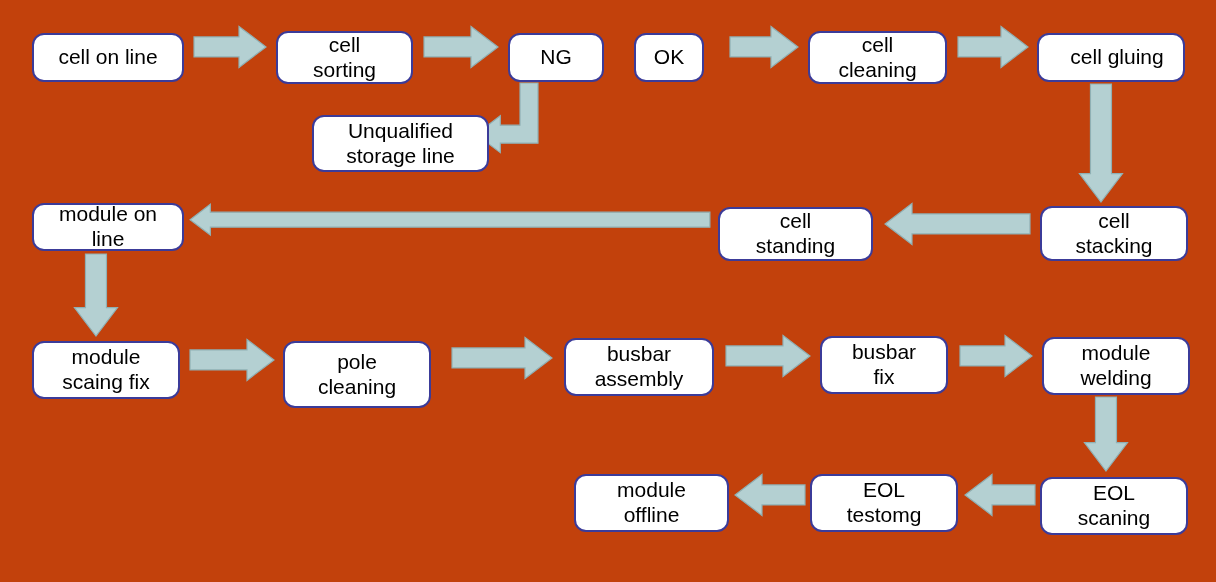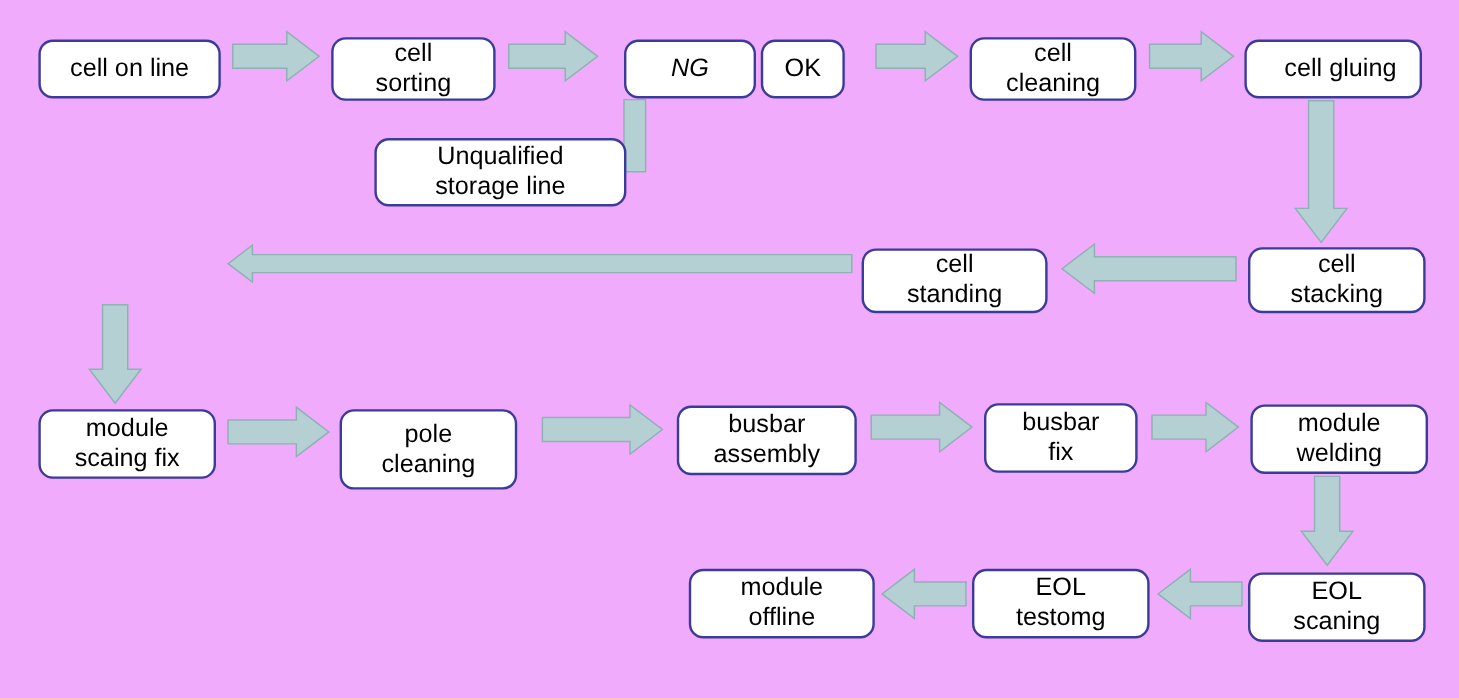--- a/index.html
+++ b/index.html
@@ -7,21 +7,21 @@
     padding: 0;
     background: #ffffff;
   }
   body {
     font-family: "Liberation Sans", sans-serif;
   }
   #canvas {
     position: relative;
     width: 1216px;
     height: 582px;
-    background: #f0abfc;
+    background: #c2410c;
     overflow: hidden;
   }
   .node {
     position: absolute;
     box-sizing: border-box;
     border: 2px solid #3b3b99;
     border-radius: 12px;
     background: #ffffff;
     display: flex;
     align-items: center;
@@ -127,27 +127,29 @@
       </svg>
     </div>
     <div class="arrow-h" style="left: 735px; top: 474.075px;">
       <svg width="70" height="41.85" viewBox="0 0 70 41.85">
         <polygon class="ashape" points="70,10.925 27,10.925 27,0.4250000000000007 0,20.925 27,41.425 27,30.925 70,30.925"></polygon>
       </svg>
     </div>
     <div class="node" style="left: 32px; top: 33px; width: 152px; height: 49px;">cell on line</div>
     <div class="node" style="left: 276px; top: 31px; width: 137px; height: 53px;">cell
 sorting</div>
-    <div class="node" style="left: 520px; top: 33px; width: 110px; height: 49px; font-style: italic;">NG</div>
+    <div class="node" style="left: 508px; top: 33px; width: 96px; height: 49px;">NG</div>
     <div class="node" style="left: 634px; top: 33px; width: 70px; height: 49px;">OK</div>
     <div class="node" style="left: 808px; top: 31px; width: 139px; height: 53px;">cell
 cleaning</div>
     <div class="node" style="left: 1037px; top: 33px; width: 148px; height: 49px; padding-left: 18px;">cell gluing</div>
-    <div class="node" style="left: 312px; top: 115px; width: 210px; height: 57px; text-align: center;">Unqualified
+    <div class="node" style="left: 312px; top: 115px; width: 177px; height: 57px; text-align: center;">Unqualified
 storage line</div>
+    <div class="node" style="left: 32px; top: 203px; width: 152px; height: 48px;">module on
+line</div>
     <div class="node" style="left: 718px; top: 207px; width: 155px; height: 54px;">cell
 standing</div>
     <div class="node" style="left: 1040px; top: 206px; width: 148px; height: 55px;">cell
 stacking</div>
     <div class="node" style="left: 32px; top: 341px; width: 148px; height: 58px;">module
 scaing fix</div>
     <div class="node" style="left: 283px; top: 341px; width: 148px; height: 67px;">pole
 cleaning</div>
     <div class="node" style="left: 564px; top: 338px; width: 150px; height: 58px;">busbar
 assembly</div>

